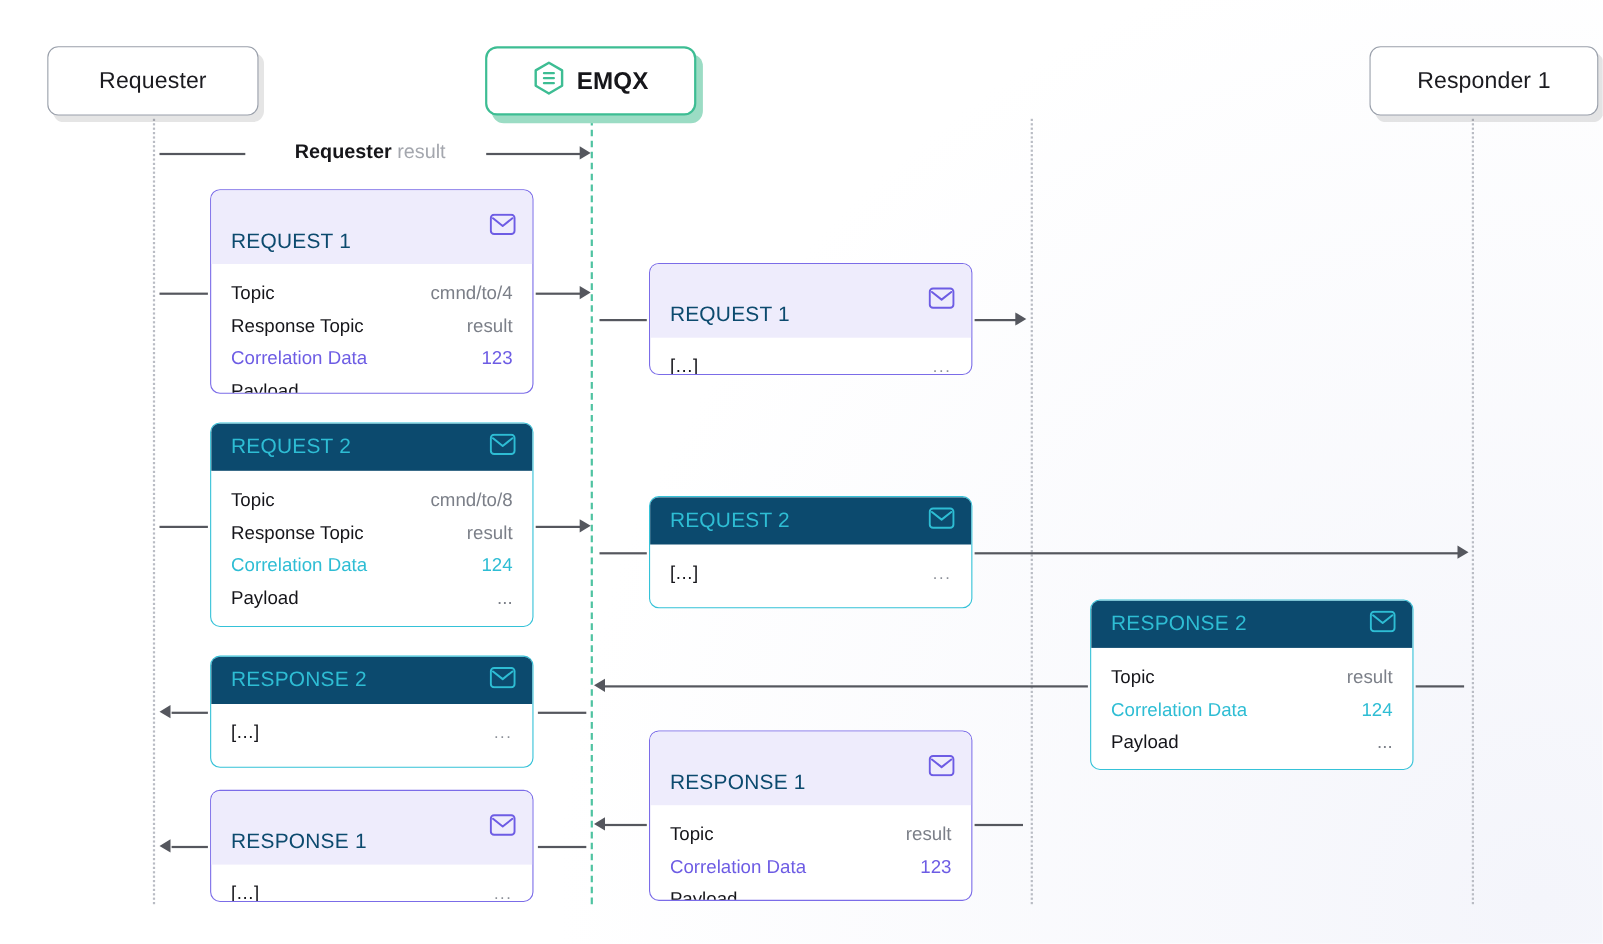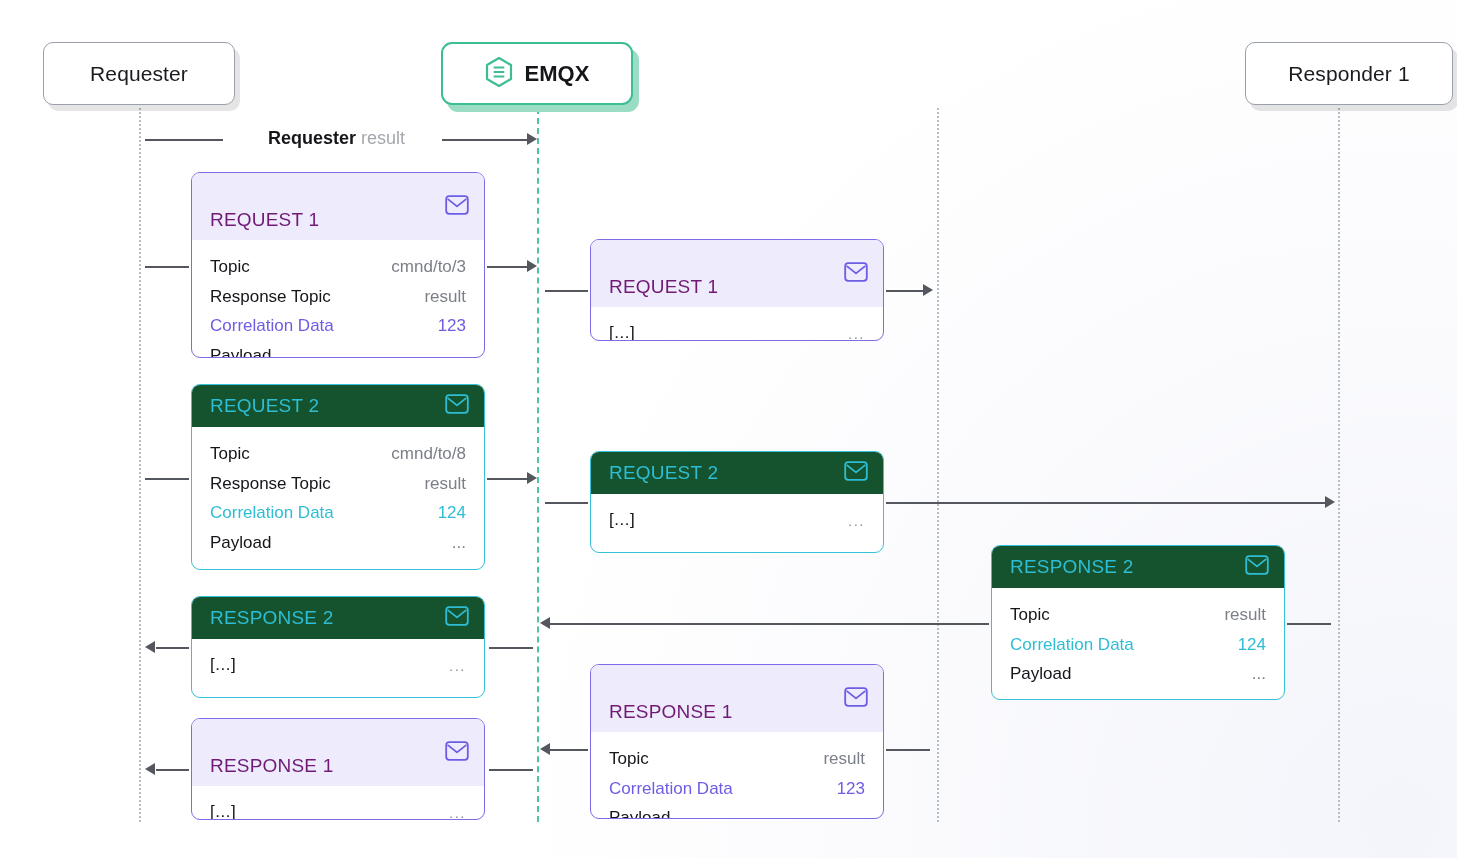--- a/index.html
+++ b/index.html
@@ -92,25 +92,25 @@
     align-items: center;
     padding: 16px 18px 20px 18px;
     font-size: 17px;
   }
   .compact-body .lb { color: #15151a; letter-spacing: .5px; }
   .compact-body .rb { color: #8c9098; letter-spacing: 1.5px; font-size: 15px; }
 
   
   .card.purple { border-color: #7b6ce8; }
   .card.purple .card-head { background: #eeecfc; }
-  .card.purple .card-title { color: #701a75; margin-top: 27px; }
+  .card.purple .card-title { color: #0c4a6e; margin-top: 27px; }
   .card.purple .row.accent { color: #6d5ce4; }
   
   .card.teal { border-color: #35c2d8; }
-  .card.teal .card-head { background: #14532d; }
+  .card.teal .card-head { background: #0c4a6e; }
   .card.teal .card-title { color: #2ebdd4; }
   .card.teal .row.accent { color: #2ebdd4; }
 
   .env { flex: 0 0 auto; display: block; }
 
   
   .conn { position: absolute; height: 0; border-top: 2px solid #55575e; }
   .arrow-head {
     position: absolute;
     width: 0; height: 0;
@@ -174,21 +174,21 @@
       <span class="env">
         <svg width="24" height="20" viewBox="0 0 24 20" aria-hidden="true">
           <rect x="1.2" y="1.2" width="21.6" height="17.6" rx="3" fill="none" stroke="#6d5ce4" stroke-width="1.8"></rect>
           <path d="M3.2 4.4 L12 11.4 L20.8 4.4" fill="none" stroke="#6d5ce4" stroke-width="1.8" stroke-linecap="round" stroke-linejoin="round"></path>
         </svg>
       </span>
     </div>
     <div class="card-body">
       <div class="row">
         <span class="k">Topic</span>
-        <span class="v">cmnd/to/3</span>
+        <span class="v">cmnd/to/4</span>
       </div>
       <div class="row">
         <span class="k">Response Topic</span>
         <span class="v">result</span>
       </div>
       <div class="row accent">
         <span class="k">Correlation Data</span>
         <span class="v">123</span>
       </div>
       <div class="row">

